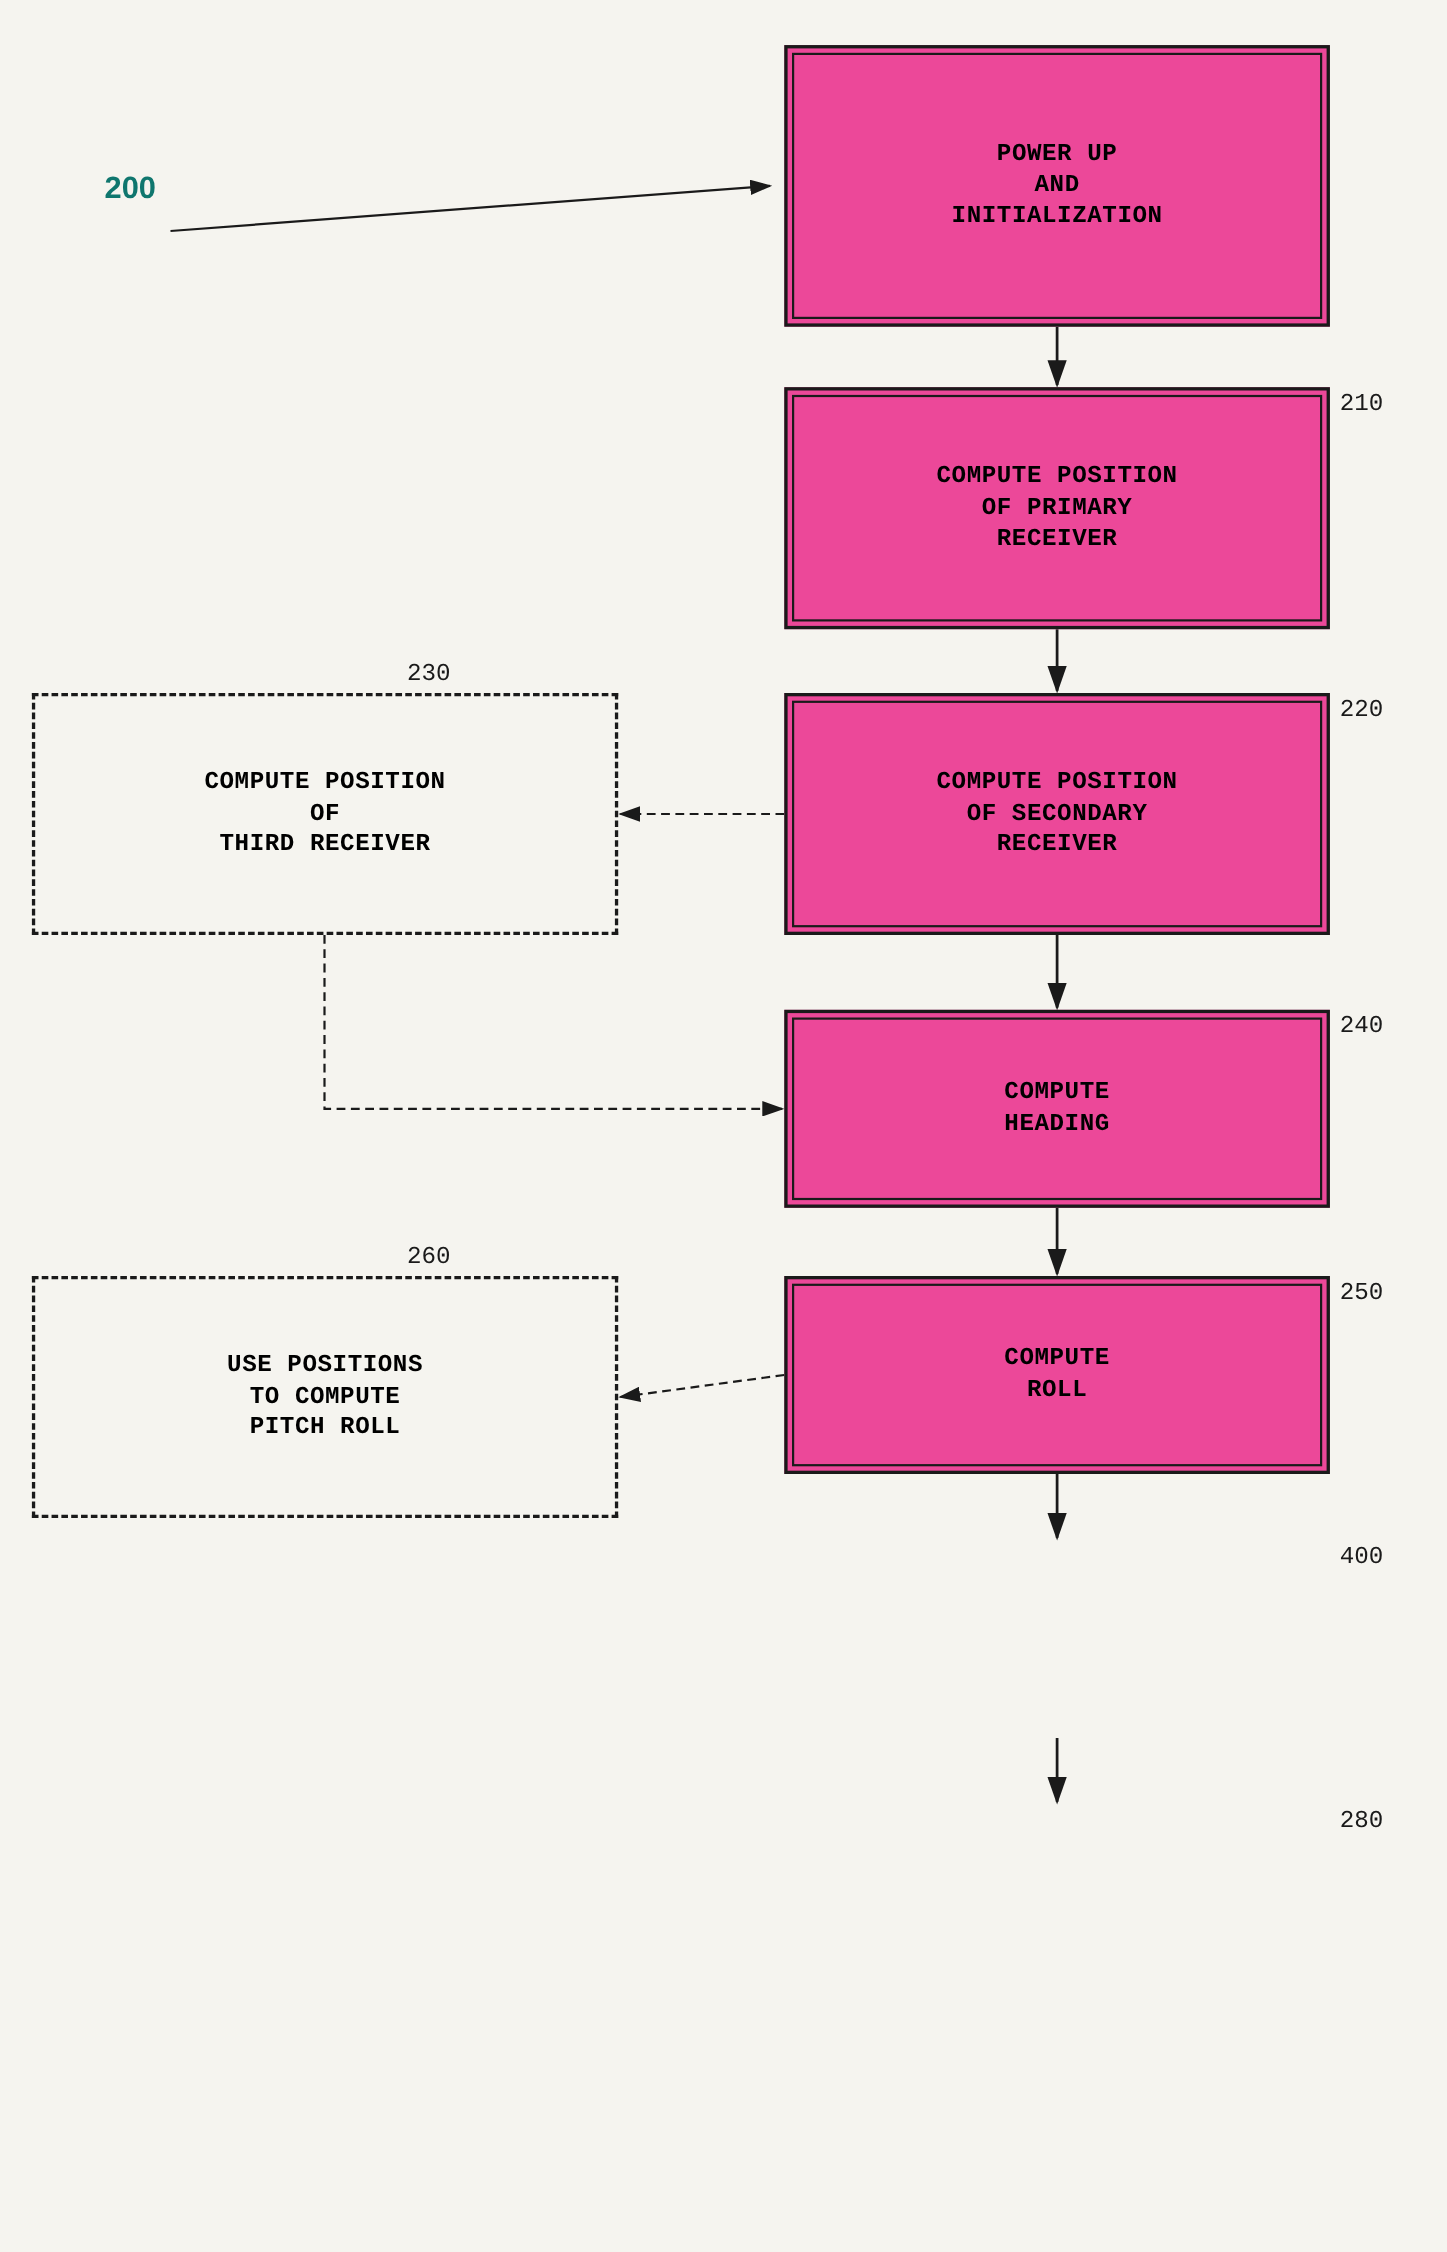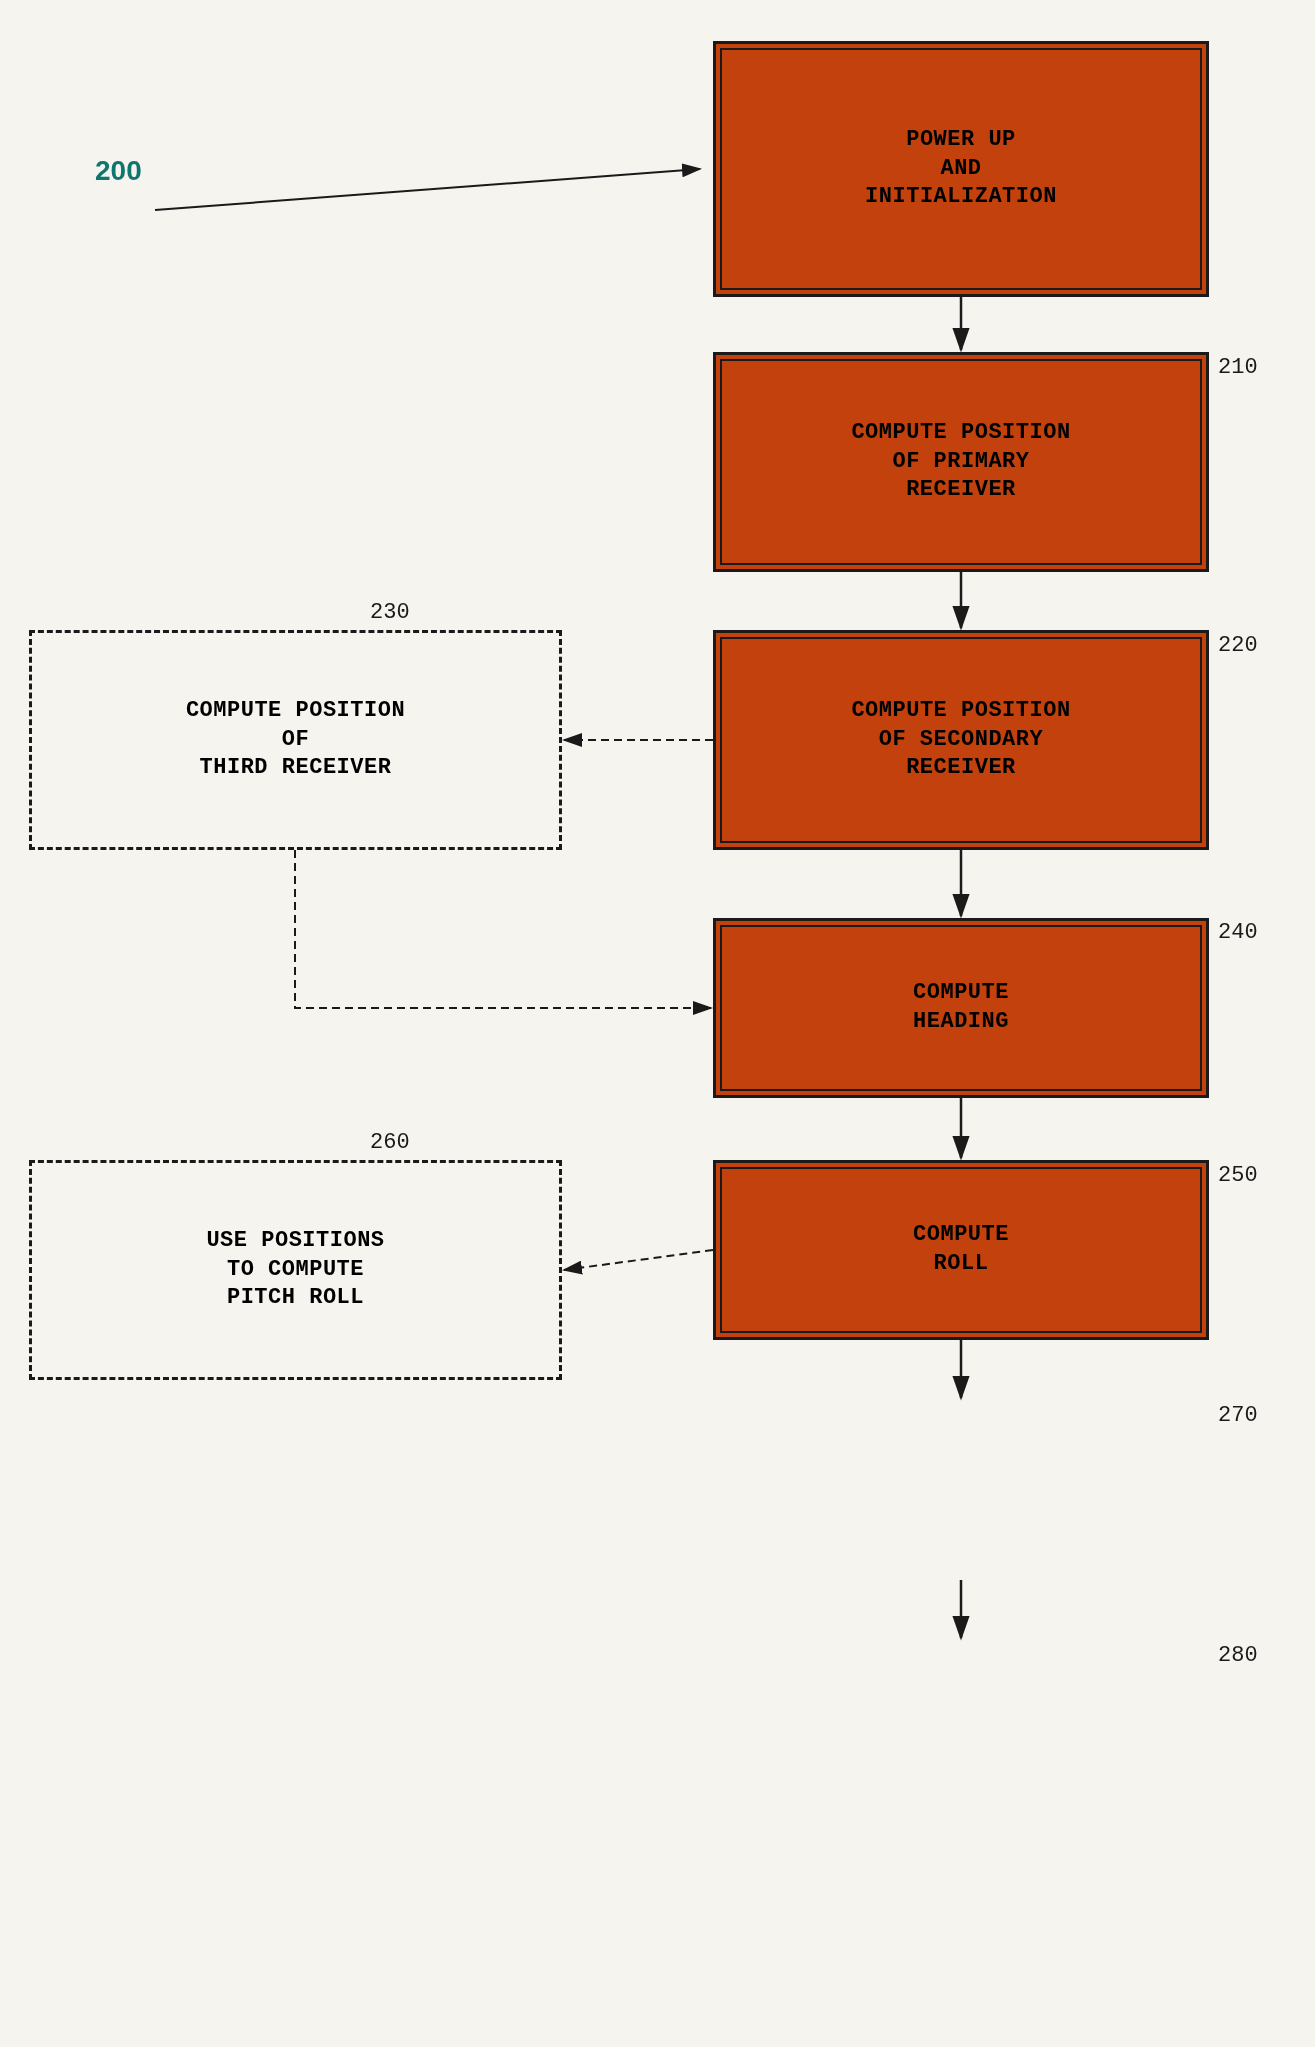--- a/index.html
+++ b/index.html
@@ -30,21 +30,21 @@
       font-size: 22px;
       font-weight: bold;
       letter-spacing: 0.5px;
       line-height: 1.3;
     }
 
     
     .box-double {
       position: absolute;
       border: 3px solid #1a1a1a;
-      background: #c2410c;
+      background: #ec4899;
       display: flex;
       align-items: center;
       justify-content: center;
       text-align: center;
       font-size: 22px;
       font-weight: bold;
       letter-spacing: 0.5px;
       line-height: 1.3;
     }
     .box-double::after {
@@ -149,19 +149,19 @@
   <div class="box-double" style="left:713px; top:1160px; width:496px; height:180px;">
     <span>COMPUTE<br>ROLL</span>
   </div>
 
   <div class="ref-label" style="left:370px; top:1130px;">260</div>
 
   <div class="box-dashed" style="left:29px; top:1160px; width:533px; height:220px;">
     <span>USE POSITIONS<br>TO COMPUTE<br>PITCH ROLL</span>
   </div>
 
-  <div class="ref-label" style="left:1218px; top:1403px;">270</div>
+  <div class="ref-label" style="left:1218px; top:1403px;">400</div>
 
 
   <div class="ref-label" style="left:1218px; top:1643px;">280</div>
 
 
 </div>
 
 </body></html>

